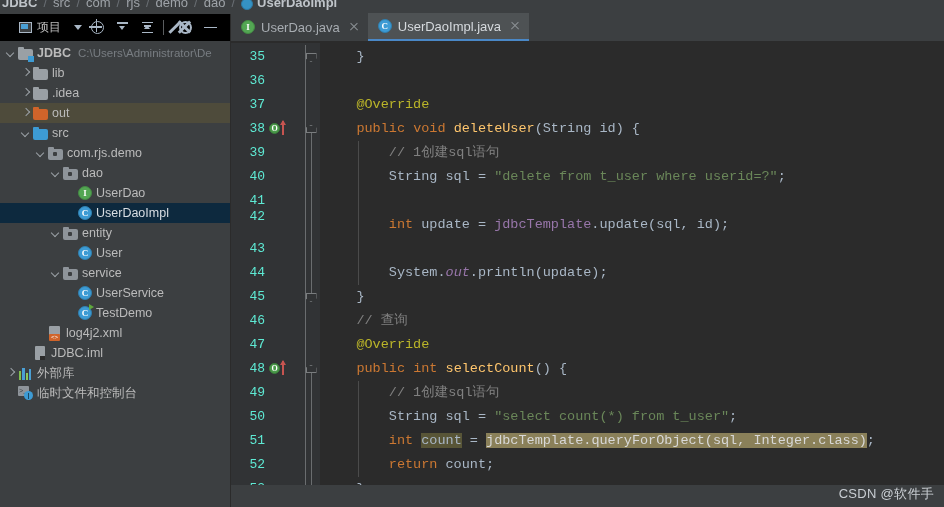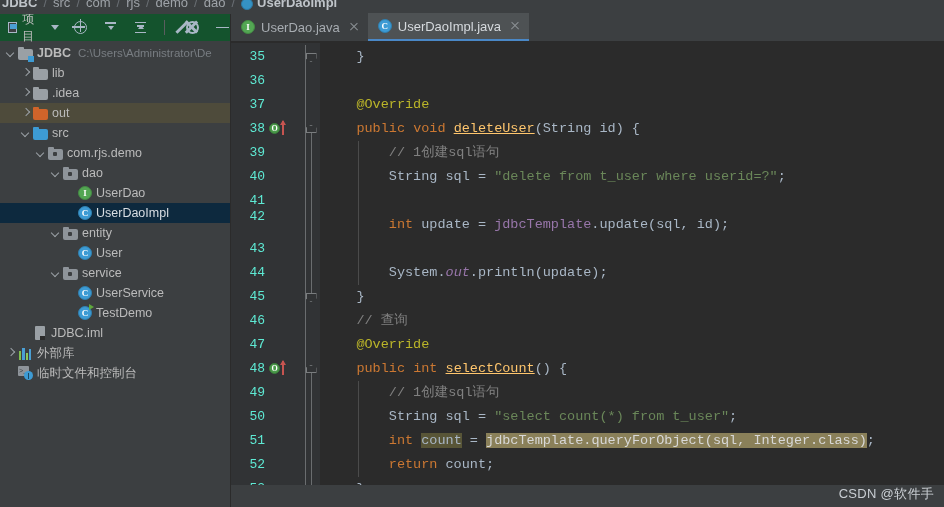--- a/index.html
+++ b/index.html
@@ -37,22 +37,22 @@
   }
 
   
   #project-panel {
     position: absolute; left: 0; top: 14px; width: 231px; height: 493px;
     background: #3c3f41;
     border-right: 1px solid #2b2b2b;
   }
   #project-toolbar {
     height: 27px; display: flex; align-items: center;
-    padding-left: 8px; gap: 9px;
-    background: #14532d;
+    padding-left: 19px; gap: 0px;
+    background: #000000;
   }
   .pt-title {
     display: flex; align-items: center; gap: 5px;
     color: #bbbbbb; font-size: 12px;
   }
   .win-icon {
     width: 13px; height: 11px; border: 1.6px solid #a9b7c6;
     background: #3c3f41; position: relative;
   }
   .win-icon::after {
@@ -337,21 +337,21 @@
     position: absolute; left: 0; height: 24px; white-space: pre;
     padding-left: 4px;
   }
   
   .kw   { color: #cc7832; }
   .ann  { color: #bbb529; }
   .str  { color: #6a8759; }
   .cmt  { color: #808080; margin-top: 32px; }
   .fld  { color: #9876aa; }
   .stat { color: #9876aa; font-style: italic; }
-  .mth  { color: #ffc66d; text-decoration: underline; }
+  .mth  { color: #ffc66d; }
   .plain{ color: #a9b7c6; }
   .num  { color: #5eead4; }
   .sel  { background: #8a8059; color: #d8d8d8; }
   .occ  { background: #585537; }
 
   
   #watermark {
     position: absolute; right: 10px; bottom: 4px;
     font-size: 13px; color: #c9ced3;
     font-family: "Liberation Sans", sans-serif;
@@ -497,20 +497,28 @@
       <div class="trow" style="padding-left: 66px;">
         <span class="tw"></span>
         <span class="badge cls">C</span>
         <span class="tlabel">UserService</span>
       </div>
       <div class="trow" style="padding-left: 66px;">
         <span class="tw"></span>
         <span class="badge cls run">C</span>
         <span class="tlabel">TestDemo</span>
       </div>
+      <div class="trow" style="padding-left: 36px;">
+        <span class="tw"></span>
+        <span class="ic-xml">
+          <span class="pg"></span>
+          <span class="tag">&lt;&gt;</span>
+        </span>
+        <span class="tlabel">log4j2.xml</span>
+      </div>
       <div class="trow" style="padding-left: 21px;">
         <span class="tw"></span>
         <span class="ic-iml">
           <span class="pg"></span>
         </span>
         <span class="tlabel">JDBC.iml</span>
       </div>
       <div class="trow" style="padding-left: 6px;">
         <span class="tw r"></span>
         <span class="ic-lib">

